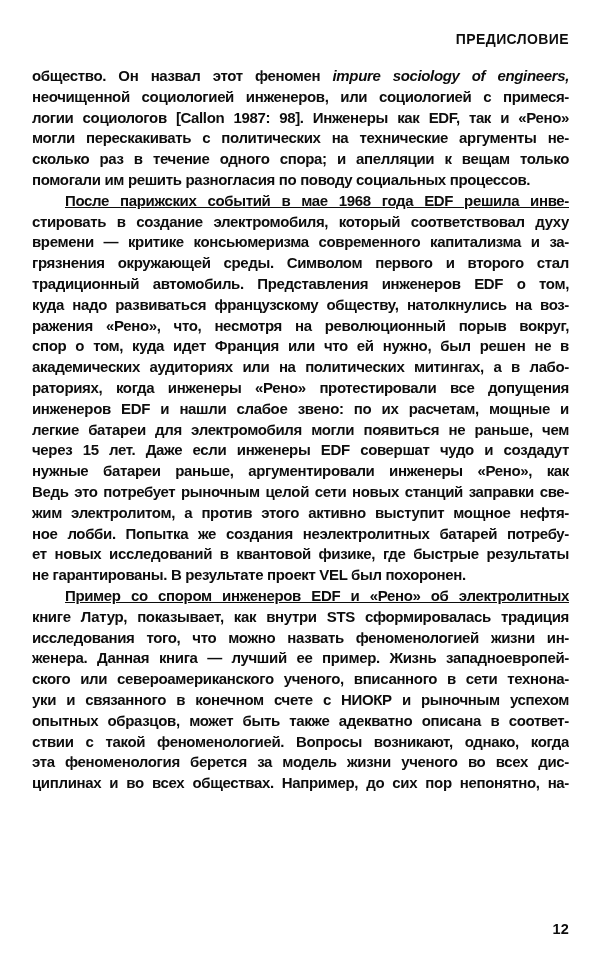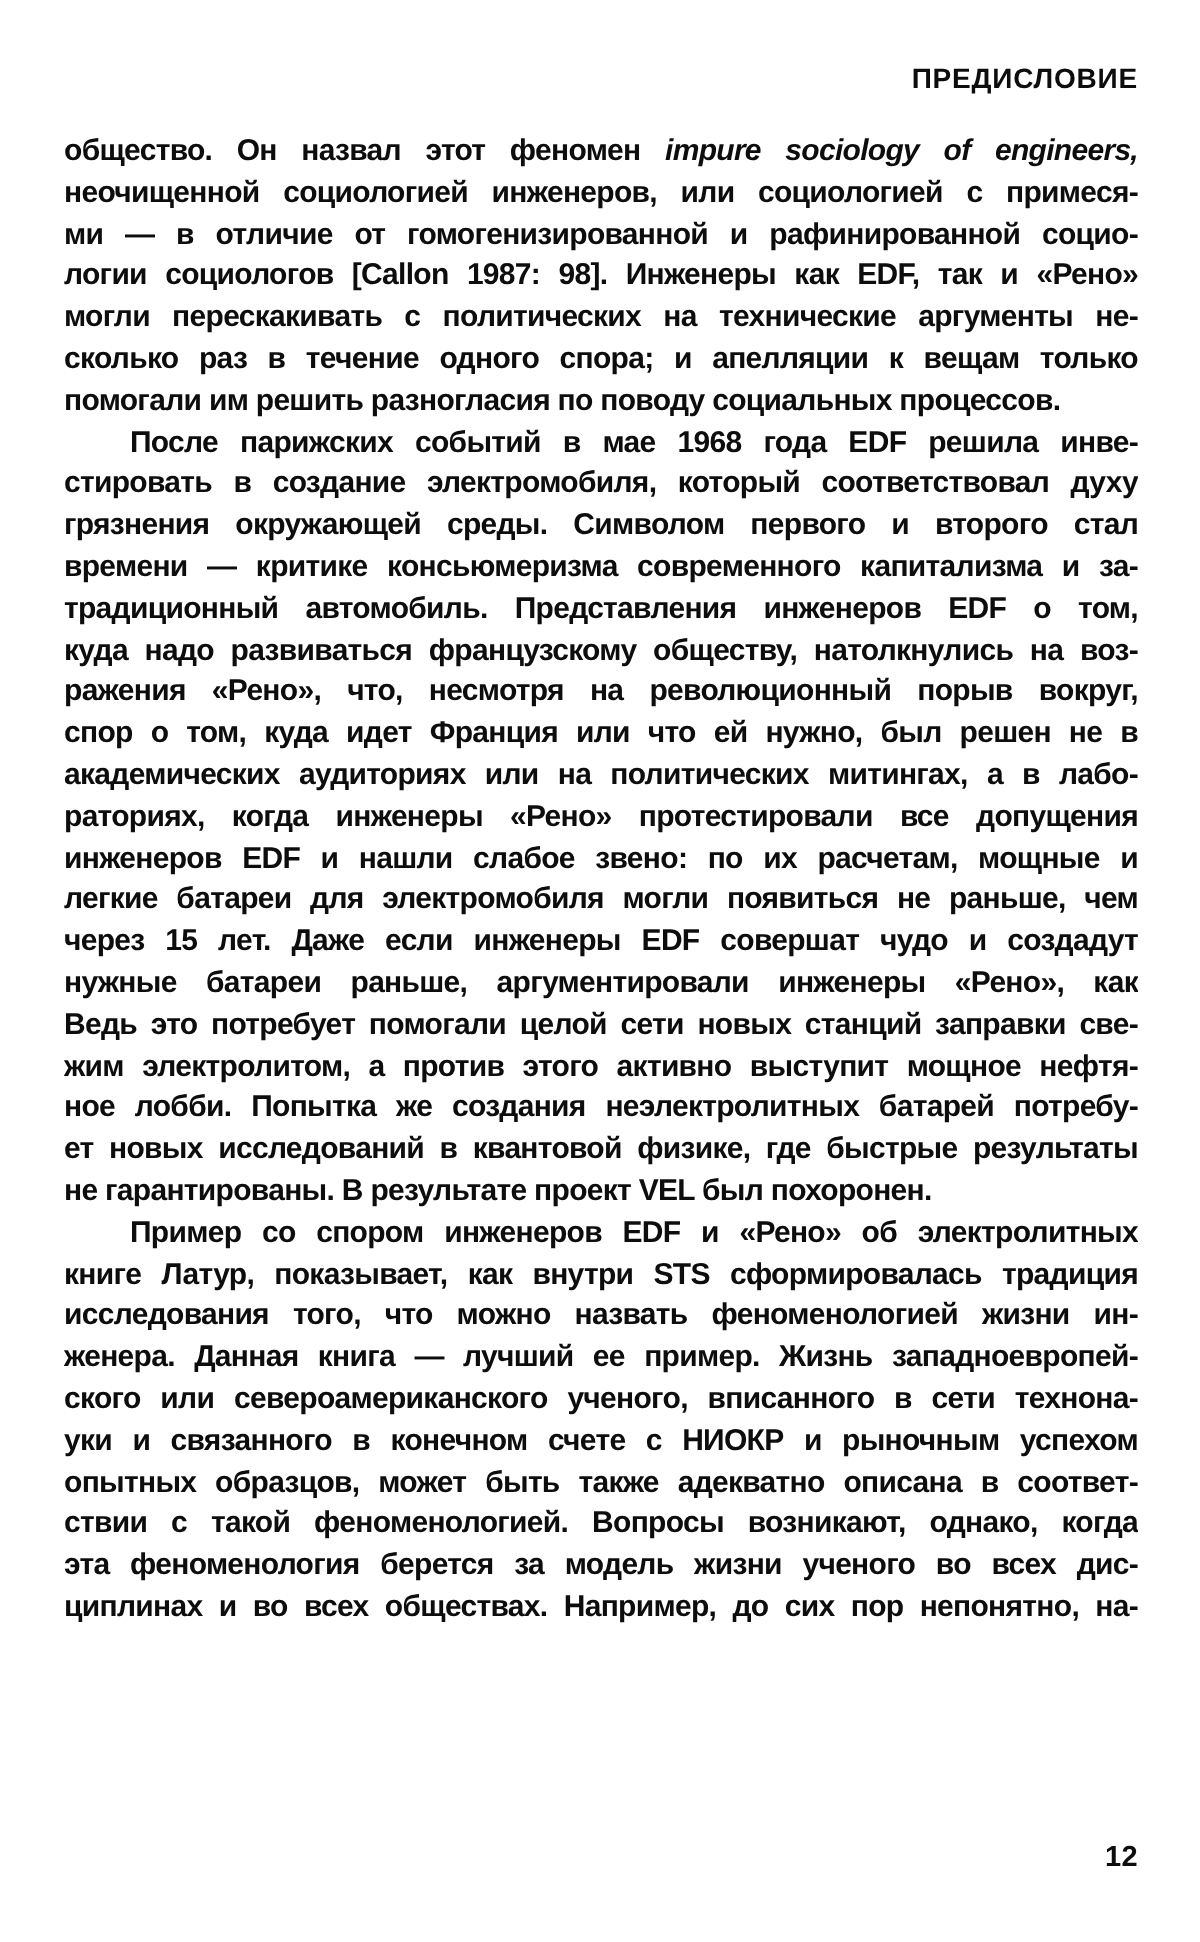--- a/index.html
+++ b/index.html
@@ -44,20 +44,21 @@
     overflow: hidden;
     text-align: justify;
     text-align-last: justify;
     white-space: normal;
   }
   .line.para-end {
     text-align-last: left;
   }
   .line.first-indent {
     text-indent: 33px;
+    text-decoration: underline;
   }
   .italic {
     font-style: italic;
   }
   .page-number {
     position: absolute;
     top: 921px;
     left: 32px;
     width: 537px;
     text-align: right;
@@ -68,42 +69,41 @@
 </head>
 <body>
 
 <div class="page">
   <div class="running-head">ПРЕДИСЛОВИЕ</div>
 
   <div class="body-text" id="body-text">
       <div class="para">
         <div class="line"><span>общество. Он назвал этот феномен </span><span class="italic">impure sociology of engineers,</span></div>
         <div class="line">неочищенной социологией инженеров, или социологией с примеся-</div>
-        <div class="line">ми — в отличие от гомогенизированной и рафинированной социо-</div>
         <div class="line">логии социологов [Callon 1987: 98]. Инженеры как EDF, так и «Рено»</div>
         <div class="line">могли перескакивать с политических на технические аргументы не-</div>
         <div class="line">сколько раз в течение одного спора; и апелляции к вещам только</div>
         <div class="line para-end">помогали им решить разногласия по поводу социальных процессов.</div>
       </div>
       <div class="para">
         <div class="line first-indent">После парижских событий в мае 1968 года EDF решила инве-</div>
         <div class="line">стировать в создание электромобиля, который соответствовал духу</div>
+        <div class="line">времени — критике консьюмеризма современного капитализма и за-</div>
         <div class="line">грязнения окружающей среды. Символом первого и второго стал</div>
-        <div class="line">времени — критике консьюмеризма современного капитализма и за-</div>
         <div class="line">традиционный автомобиль. Представления инженеров EDF о том,</div>
         <div class="line">куда надо развиваться французскому обществу, натолкнулись на воз-</div>
         <div class="line">ражения «Рено», что, несмотря на революционный порыв вокруг,</div>
         <div class="line">спор о том, куда идет Франция или что ей нужно, был решен не в</div>
         <div class="line">академических аудиториях или на политических митингах, а в лабо-</div>
         <div class="line">раториях, когда инженеры «Рено» протестировали все допущения</div>
         <div class="line">инженеров EDF и нашли слабое звено: по их расчетам, мощные и</div>
         <div class="line">легкие батареи для электромобиля могли появиться не раньше, чем</div>
         <div class="line">через 15 лет. Даже если инженеры EDF совершат чудо и создадут</div>
         <div class="line">нужные батареи раньше, аргументировали инженеры «Рено», как</div>
-        <div class="line">Ведь это потребует помогали целой сети новых станций заправки све-</div>
+        <div class="line">Ведь это потребует рыночным целой сети новых станций заправки све-</div>
         <div class="line">жим электролитом, а против этого активно выступит мощное нефтя-</div>
         <div class="line">ное лобби. Попытка же создания неэлектролитных батарей потребу-</div>
         <div class="line">ет новых исследований в квантовой физике, где быстрые результаты</div>
         <div class="line para-end">не гарантированы. В результате проект VEL был похоронен.</div>
       </div>
       <div class="para">
         <div class="line first-indent">Пример со спором инженеров EDF и «Рено» об электролитных</div>
         <div class="line">книге Латур, показывает, как внутри STS сформировалась традиция</div>
         <div class="line">исследования того, что можно назвать феноменологией жизни ин-</div>
         <div class="line">женера. Данная книга — лучший ее пример. Жизнь западноевропей-</div>

